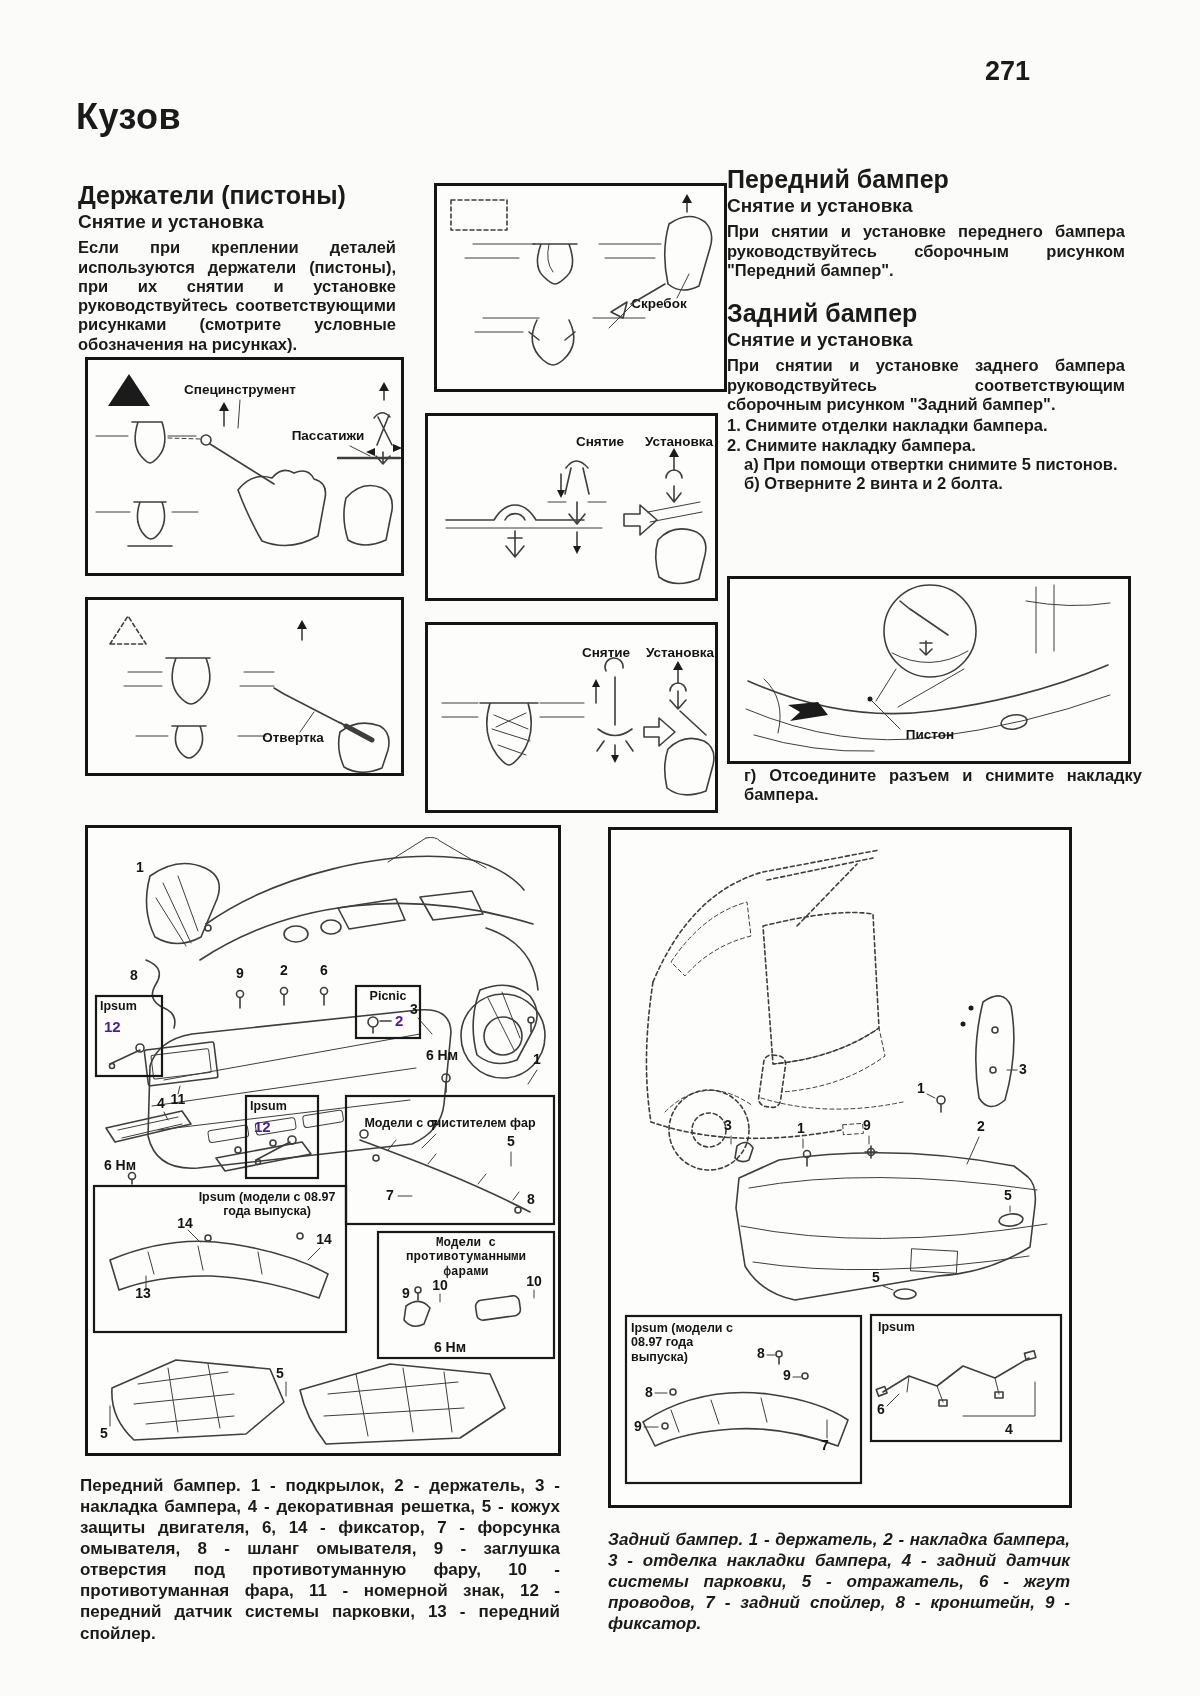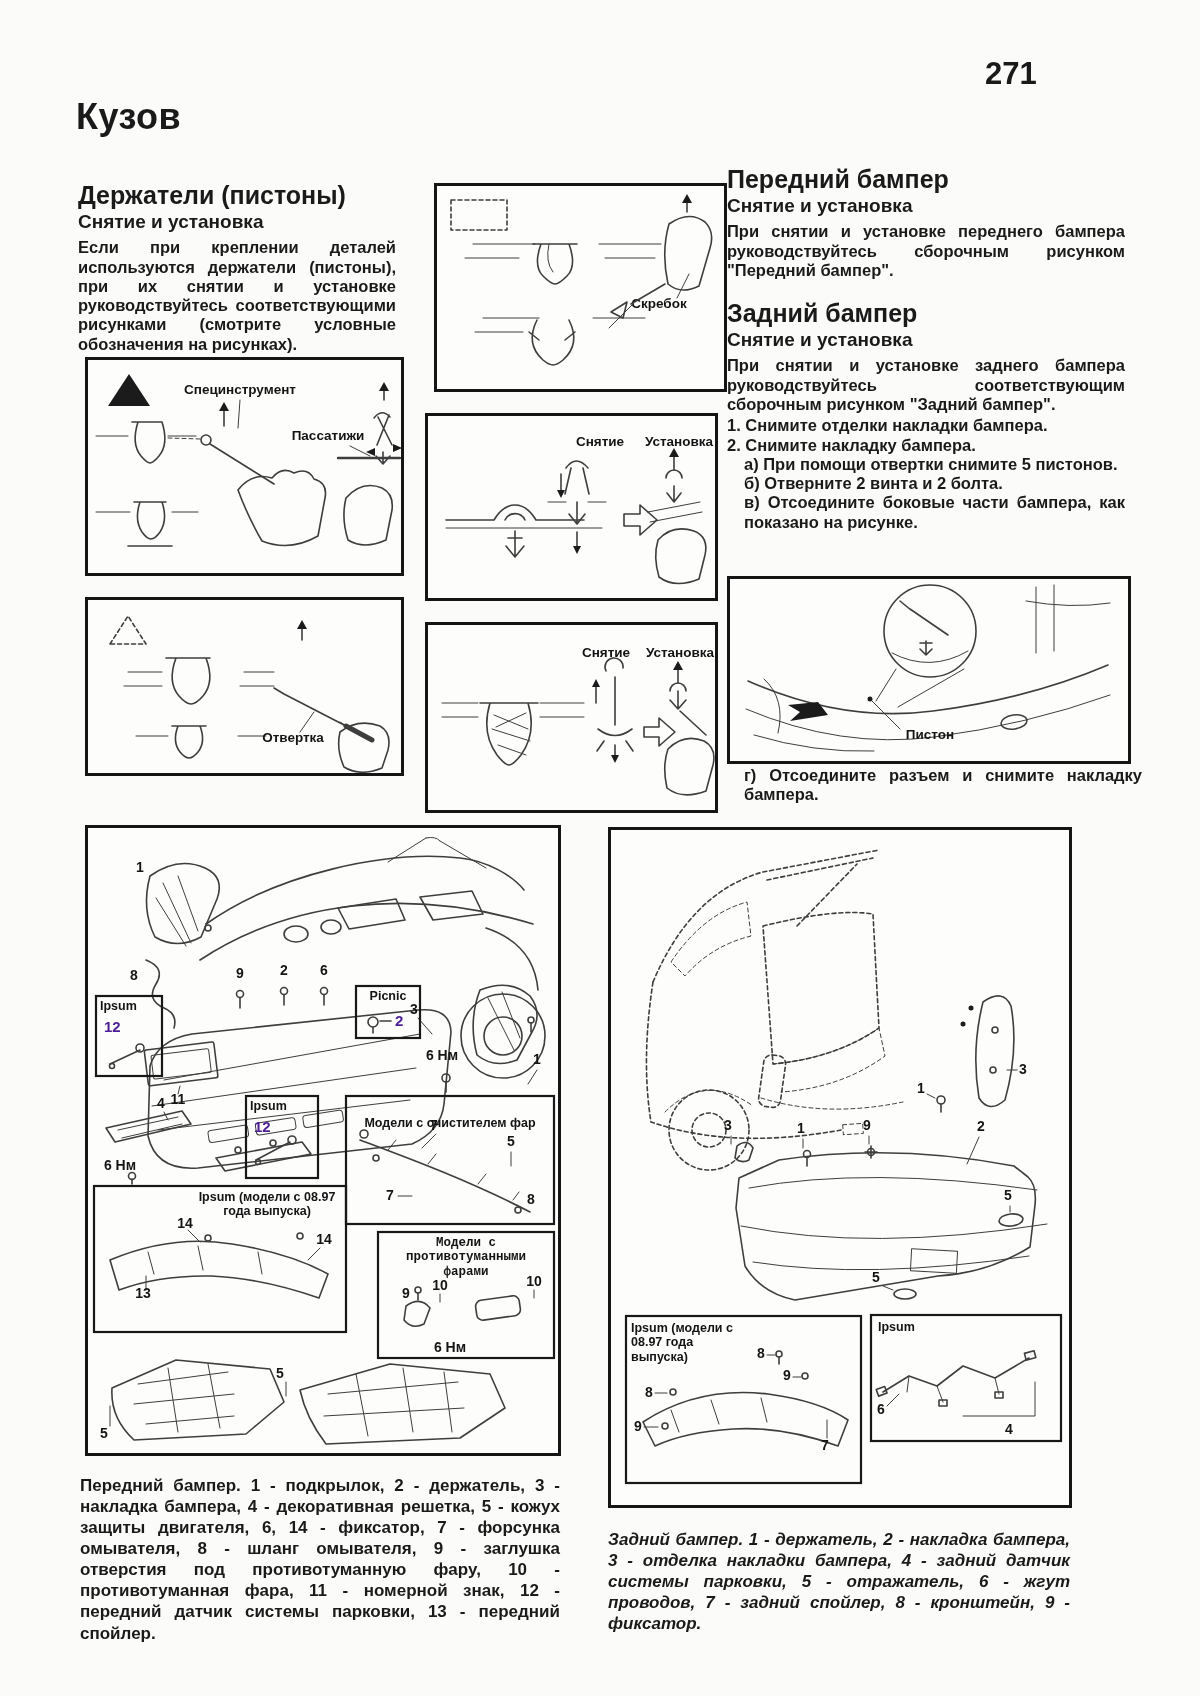--- a/index.html
+++ b/index.html
@@ -1,19 +1,19 @@
 <!DOCTYPE html>
 <html><head>
 <meta charset="utf-8">
 <style>
   html,body{margin:0;padding:0;background:#9a9a9a;}
   .page{position:relative;width:1200px;height:1696px;background:#fbfbf9;
         font-family:"Liberation Sans",sans-serif;color:#1a1a1a;overflow:hidden;}
   .abs{position:absolute;}
-  .pageno{left:985px;top:56px;font-size:31px;font-weight:bold;}
+  .pageno{left:985px;top:56px;font-size:27px;font-weight:bold;}
   .title{left:76px;top:96px;font-size:36px;font-weight:bold;letter-spacing:.5px;}
   .col{position:absolute;}
   .h2{font-size:25px;font-weight:bold;margin:0 0 3px 0;line-height:1.05;}
   .h3{font-size:19px;font-weight:bold;margin:0 0 5px 0;}
   .body{font-size:16.5px;font-weight:bold;line-height:1.17;text-align:justify;margin:0 0 8px 0;}
   .step{font-size:16.5px;font-weight:bold;line-height:1.17;margin:0;text-align:justify;}
   .substep{font-size:16.5px;font-weight:bold;line-height:1.17;margin:0;padding-left:17px;text-align:justify;}
   .gap{height:12px;}
   .frame{position:absolute;border:3px solid #151515;background:#fdfdfc;}
   .frame svg{position:absolute;left:0;top:0;width:100%;height:100%;}
@@ -47,21 +47,20 @@
     <div class="h3">Снятие и установка</div>
     <p class="body">При снятии и установке переднего бампера руководствуйтесь сборочным рисунком "Передний бампер".</p>
     <div class="gap"></div>
     <div class="h2">Задний бампер</div>
     <div class="h3">Снятие и установка</div>
     <p class="body" style="margin-bottom:2px;">При снятии и установке заднего бампера руководствуйтесь соответствующим сборочным рисунком "Задний бампер".</p>
     <p class="step">1. Снимите отделки накладки бампера.</p>
     <p class="step">2. Снимите накладку бампера.</p>
     <p class="substep">а) При помощи отвертки снимите 5 пистонов.</p>
     <p class="substep">б) Отверните 2 винта и 2 болта.</p>
-    <p class="substep">в) Отсоедините боковые части бампера, как показано на рисунке.</p>
   </div>
 
   <div class="frame" style="left:85px;top:357px;width:313px;height:213px;">
     <svg viewBox="0 0 313 213">
       <path class="fillD" d="M20,46 L41,14 L62,46 Z"></path>
       <path class="art thin" d="M8,76 h32 M80,76 h28"></path>
       <path class="art" d="M44,62 h30 M50,62 q-7,22 3,34 q6,7 9,7 q3,0 9,-7 q10,-12 3,-34"></path>
       <path class="art thin" d="M8,152 h34 M84,152 h26"></path>
       <path class="art" d="M46,142 h32 M52,142 q-6,18 2,30 q5,7 9,7 q4,0 9,-7 q8,-12 2,-30 M40,186 h44"></path>
       <line class="art thin dsh" x1="80" y1="78" x2="112" y2="79"></line>

